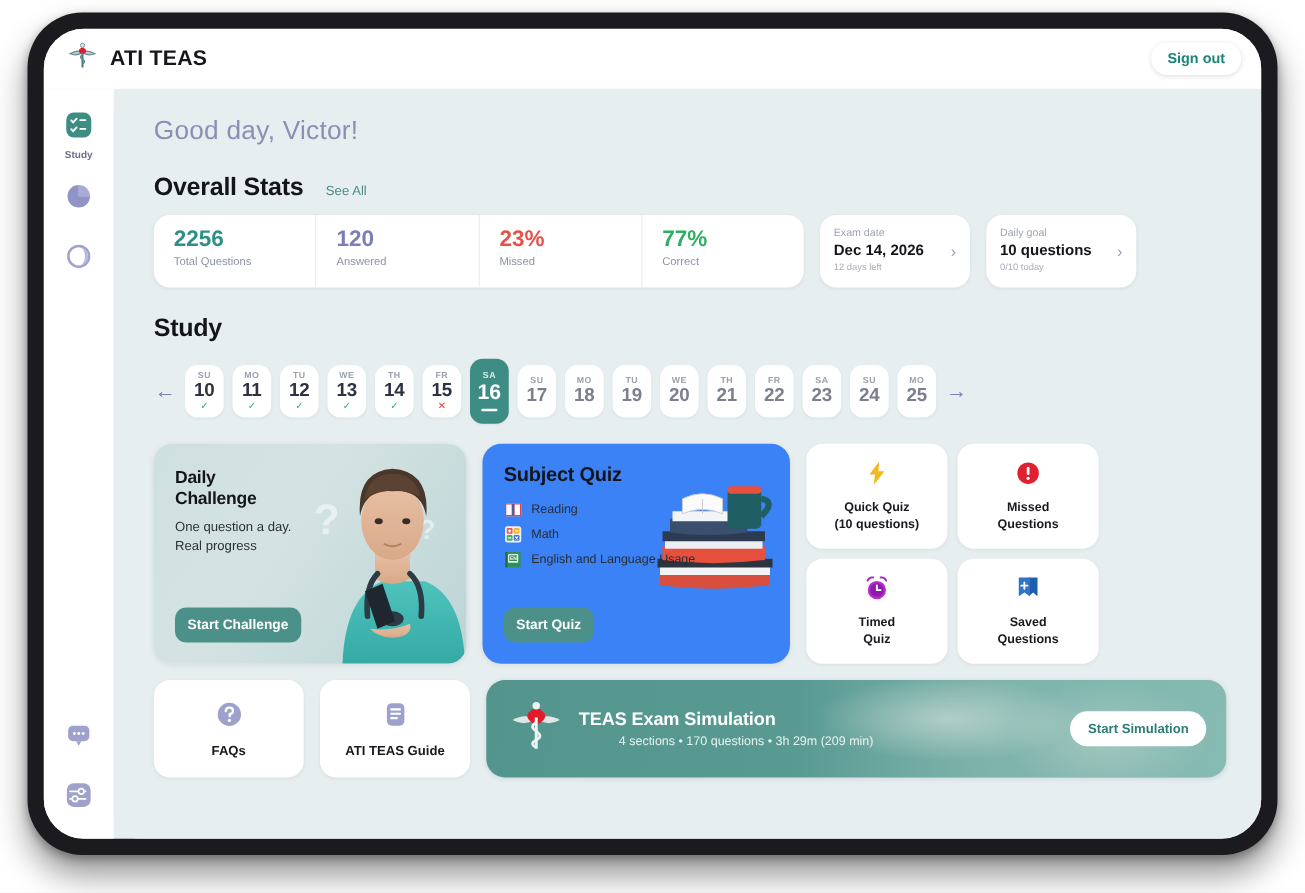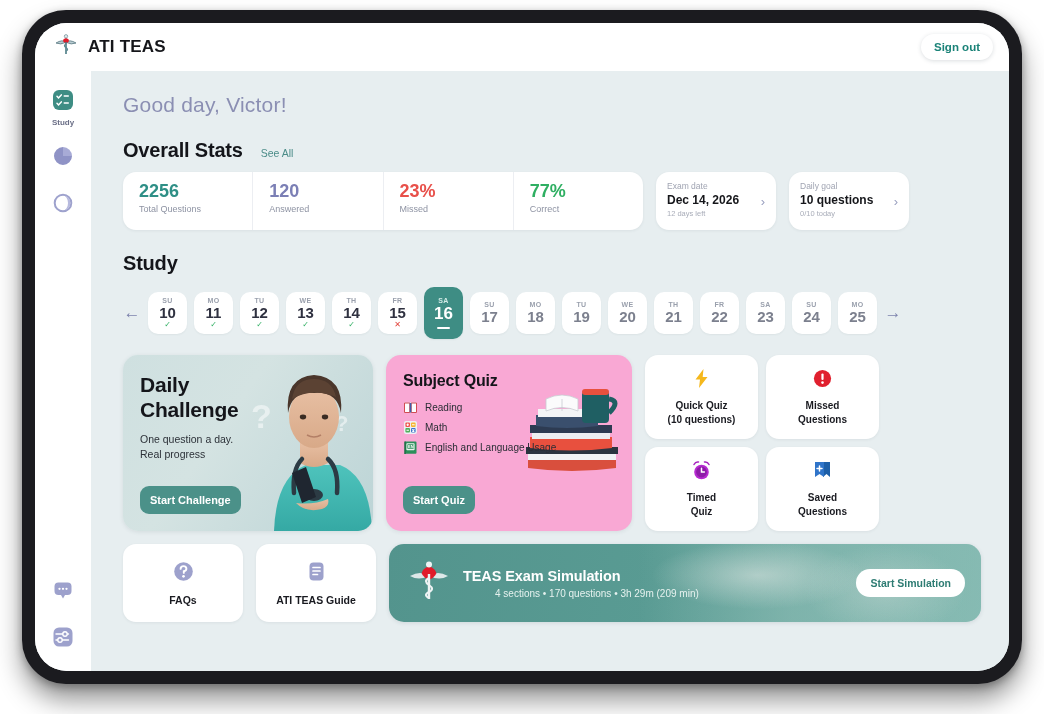--- a/index.html
+++ b/index.html
@@ -124,21 +124,21 @@
   
   #date-strip {
     display: flex; align-items: center; gap: 7px;
     margin-bottom: 16px;
   }
   .arrow-btn {
     color: #7d83ad; font-size: 17px; cursor: pointer;
     width: 18px; text-align: center; flex-shrink: 0;
   }
   .day-cell {
-    width: 39px; height: 42px; background: #ffffff;
+    width: 31px; height: 42px; background: #ffffff;
     border-radius: 10px;
     display: flex; flex-direction: column; align-items: center;
     justify-content: center; gap: 0px;
     cursor: pointer; flex-shrink: 0;
     box-shadow: 0 1px 2px rgba(40,60,70,.06);
   }
   .day-cell.selected { background: #3e8d84; height: 52px; }
   .dow { font-size: 7px; color: #9aa0ad; font-weight: bold; letter-spacing: .4px; }
   .dnum { font-size: 15px; font-weight: bold; color: #2f3140; line-height: 1.15; }
   .day-cell.future .dnum { color: #7c808e; }
@@ -156,39 +156,39 @@
   #cards-row { display: flex; gap: 13px; margin-bottom: 13px; }
 
   .challenge-card {
     width: 250px; height: 176px; border-radius: 15px;
     position: relative; overflow: hidden;
     background: linear-gradient(125deg,#cfe0e0 0%,#d4e3e2 40%,#bcd4d6 100%);
     box-shadow: 0 1px 4px rgba(40,60,70,.1);
   }
   .challenge-card h3 {
     position: relative; z-index: 3;
-    font-size: 21px; font-weight: bold; color: #14151a;
+    font-size: 14px; font-weight: bold; color: #14151a;
     margin: 18px 0 0 17px; line-height: 1.18; letter-spacing: -.2px;
   }
   .challenge-sub {
     position: relative; z-index: 3;
     font-size: 10.5px; color: #2c3138; margin: 9px 0 0 17px; line-height: 1.45;
   }
   .btn-teal {
     background: #4b9189; color: #ffffff;
     border: none; border-radius: 9px;
     font-size: 11px; font-weight: bold;
     padding: 8px 10px; cursor: pointer;
     font-family: inherit;
   }
   .challenge-btn { position: absolute; left: 17px; bottom: 17px; z-index: 4; }
 
   .quiz-card {
     width: 246px; height: 176px; border-radius: 15px;
-    background: #f9a8d4; position: relative; overflow: hidden;
+    background: #3b82f6; position: relative; overflow: hidden;
     box-shadow: 0 1px 4px rgba(40,60,70,.09);
   }
   .quiz-card h3 {
     font-size: 16px; font-weight: bold; color: #14151a;
     margin: 17px 0 0 17px; letter-spacing: -.2px;
   }
   .subj-list { margin: 10px 0 0 17px; position: relative; z-index: 3; }
   .subj-row { display: flex; align-items: center; gap: 7px; margin-bottom: 5px; }
   .subj-name { font-size: 10px; color: #2a2d35; }
   .quiz-btn { position: absolute; left: 17px; bottom: 17px; }

